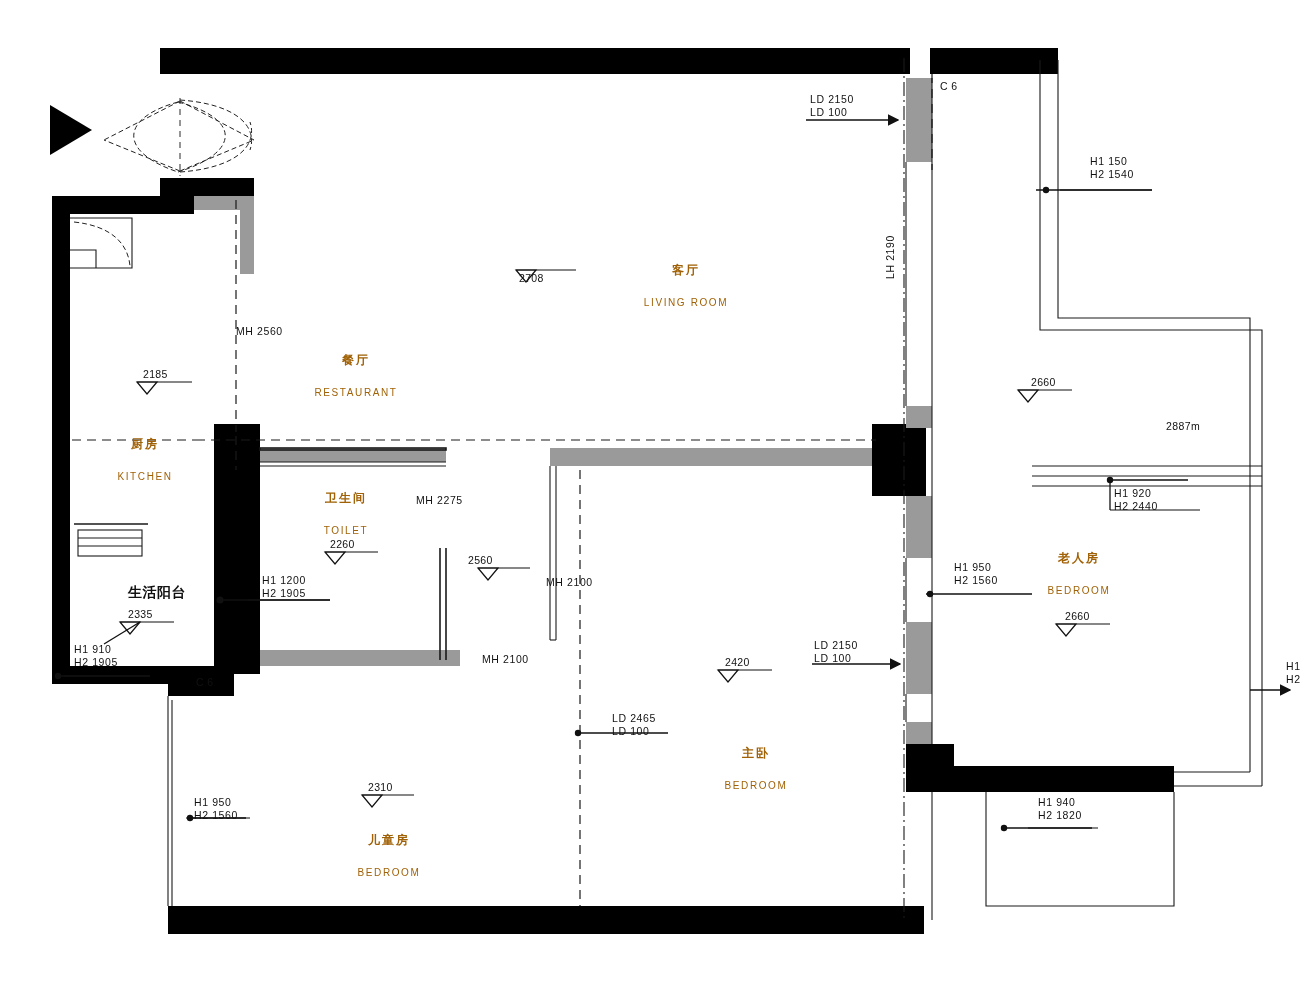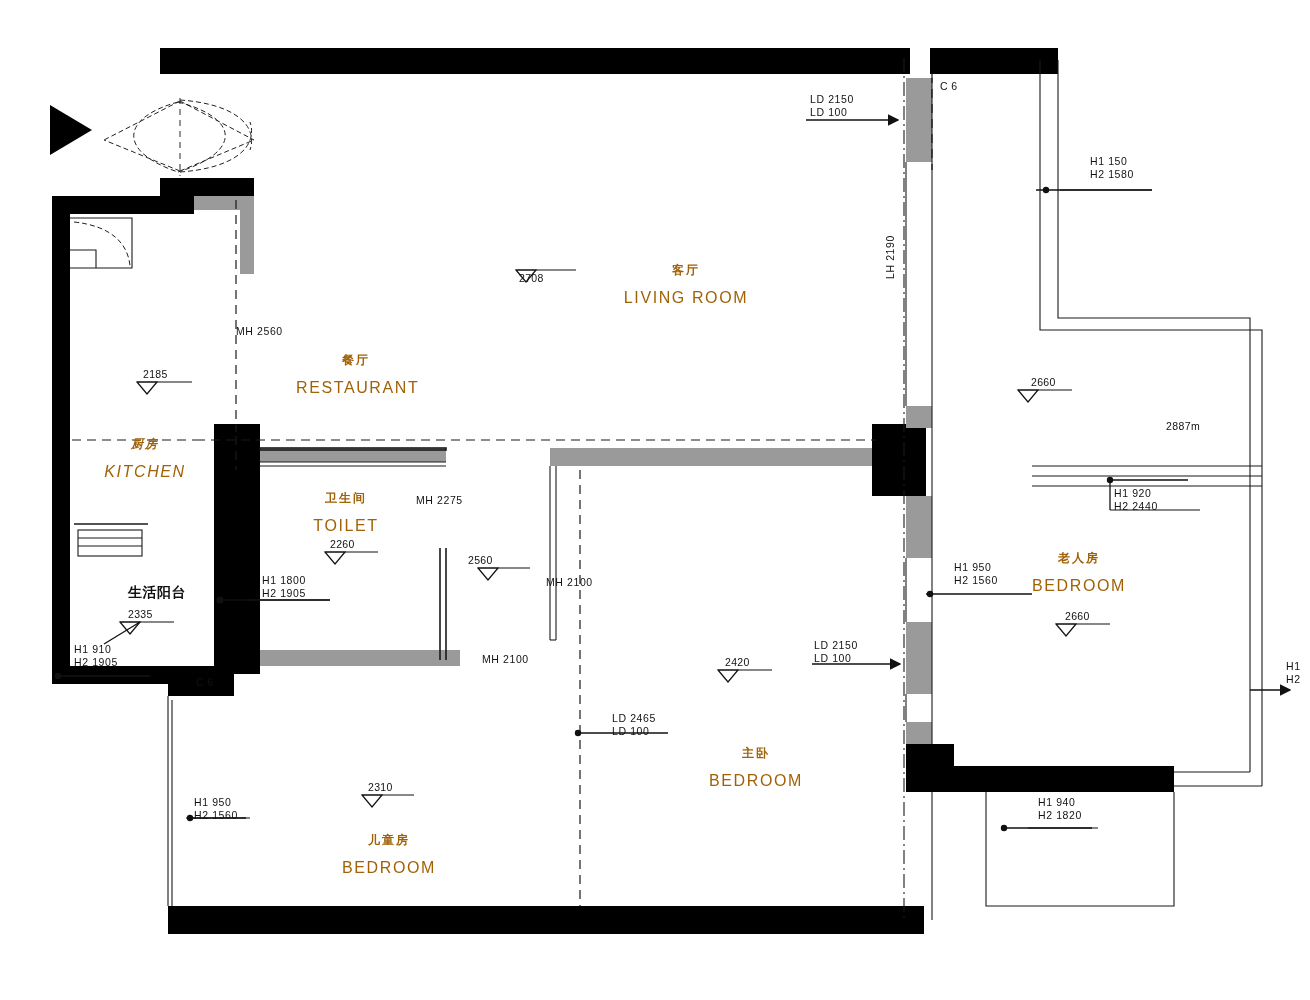--- a/index.html
+++ b/index.html
@@ -12,21 +12,21 @@
   #plan-root{position:absolute;left:0;top:0;width:1310px;height:1000px;}
   svg#plan-svg{position:absolute;left:0;top:0;width:1310px;height:1000px;display:block;}
 
   
   .lbl{position:absolute;white-space:pre;color:#111;font-size:11px;line-height:1.15;}
   .lbl.cn{font-size:14px;letter-spacing:.5px;font-weight:700;}
   .lbl.dim{font-size:10.5px;letter-spacing:.4px;}
   .lbl.elev{font-size:10.5px;letter-spacing:.3px;}
   .room-name{position:absolute;text-align:center;color:#a16207;}
   .room-name .cnrow{font-size:12px;font-weight:700;letter-spacing:2px;display:block;}
-  .room-name .enrow{font-size:16px;letter-spacing:1.6px;display:block;margin-top:10px;}
+  .room-name .enrow{font-size:10px;letter-spacing:1.6px;display:block;margin-top:18px;}
 
   .dimbox{position:absolute;text-align:left;color:#121212;font-size:10.5px;line-height:1.25;}
   .dimbox span{display:block;letter-spacing:.6px;}
 
   
   #watermark{
     position:absolute;display:flex;align-items:center;gap:10px;
     color:#151515;font-weight:700;
   }
   #watermark .wm-logo{
@@ -263,21 +263,21 @@
   <div class="room-name" style="left:620px;top:262px;width:132px;">
     <span class="cnrow">客厅</span>
     <span class="enrow">LIVING ROOM</span>
   </div>
 
   <div class="room-name" style="left:296px;top:352px;width:120px;">
     <span class="cnrow">餐厅</span>
     <span class="enrow">RESTAURANT</span>
   </div>
 
-  <div class="room-name" style="left:92px;top:436px;width:106px;font-style:italic;">
+  <div class="room-name" style="left:92px;top:436px;width:106px;">
     <span class="cnrow">厨房</span>
     <span class="enrow">KITCHEN</span>
   </div>
 
   <div class="room-name" style="left:294px;top:490px;width:104px;">
     <span class="cnrow">卫生间</span>
     <span class="enrow">TOILET</span>
   </div>
 
   <div class="room-name" style="left:696px;top:745px;width:120px;">
@@ -306,37 +306,37 @@
   <div class="lbl elev" style="left:368px;top:781px;">2310</div>
   <div class="lbl elev" style="left:1065px;top:610px;">2660</div>
   <div class="lbl elev" style="left:1031px;top:376px;">2660</div>
 
   <div class="dimbox" style="left:810px;top:93px;">
     <span>LD 2150</span>
     <span>LD 100</span>
   </div>
   <div class="dimbox" style="left:1090px;top:155px;">
     <span>H1 150</span>
-    <span>H2 1580</span>
+    <span>H2 1540</span>
   </div>
   <div class="dimbox" style="left:236px;top:325px;">
     <span>MH 2560</span>
   </div>
   <div class="dimbox" style="left:884px;top:279px;transform:rotate(-90deg);transform-origin:0 0;">
     <span>LH 2190</span>
   </div>
   <div class="dimbox" style="left:416px;top:494px;">
     <span>MH 2275</span>
   </div>
   <div class="dimbox" style="left:1114px;top:487px;">
     <span>H1 920</span>
     <span>H2 2440</span>
   </div>
   <div class="dimbox" style="left:262px;top:574px;">
-    <span>H1 1800</span>
+    <span>H1 1200</span>
     <span>H2 1905</span>
   </div>
   <div class="dimbox" style="left:546px;top:576px;">
     <span>MH 2100</span>
   </div>
   <div class="dimbox" style="left:954px;top:561px;">
     <span>H1 950</span>
     <span>H2 1560</span>
   </div>
   <div class="dimbox" style="left:74px;top:643px;">

